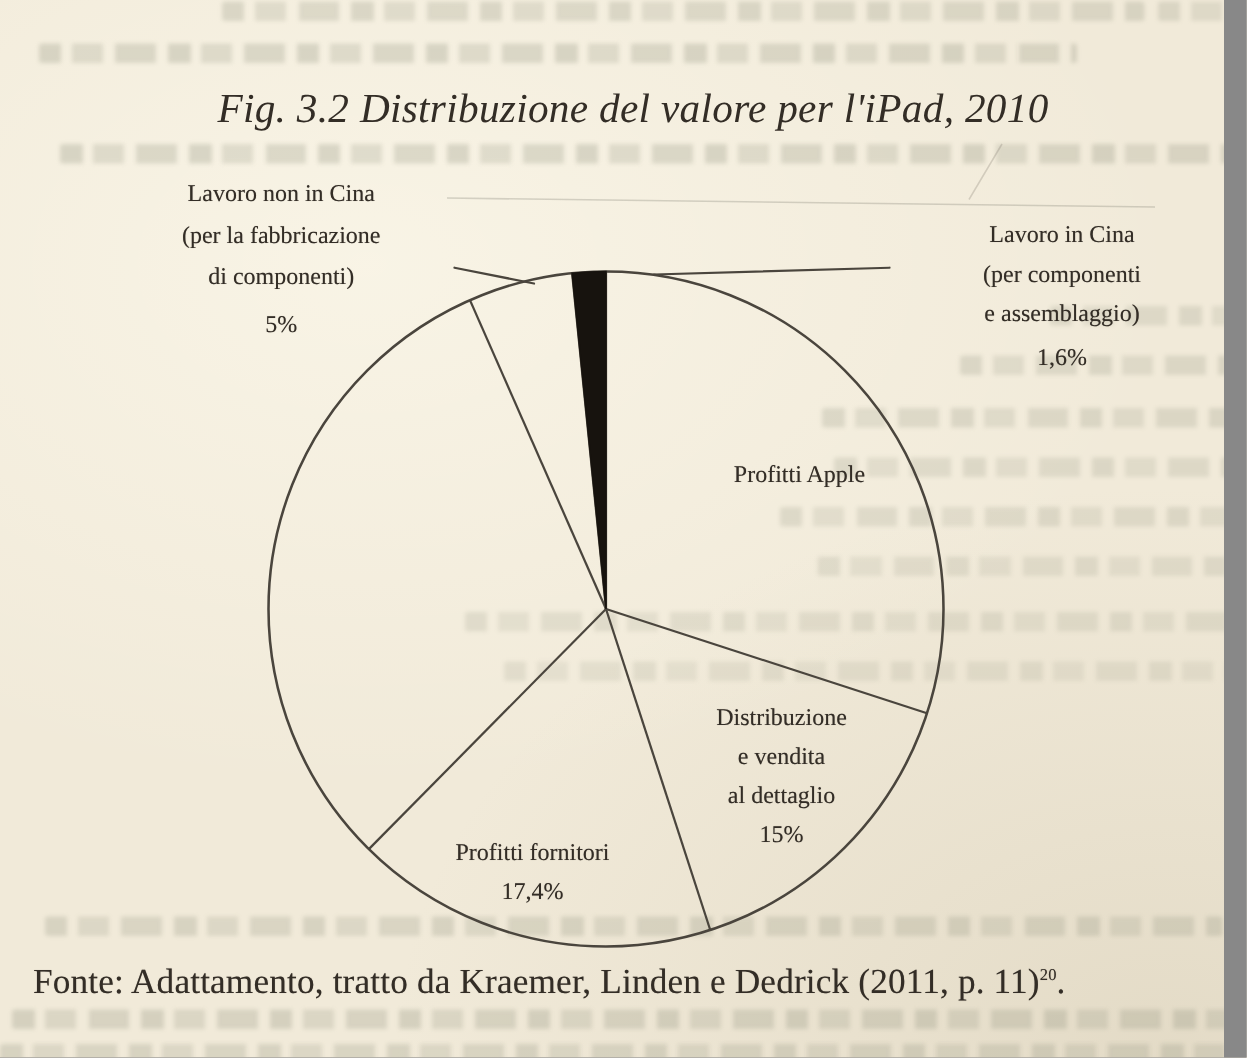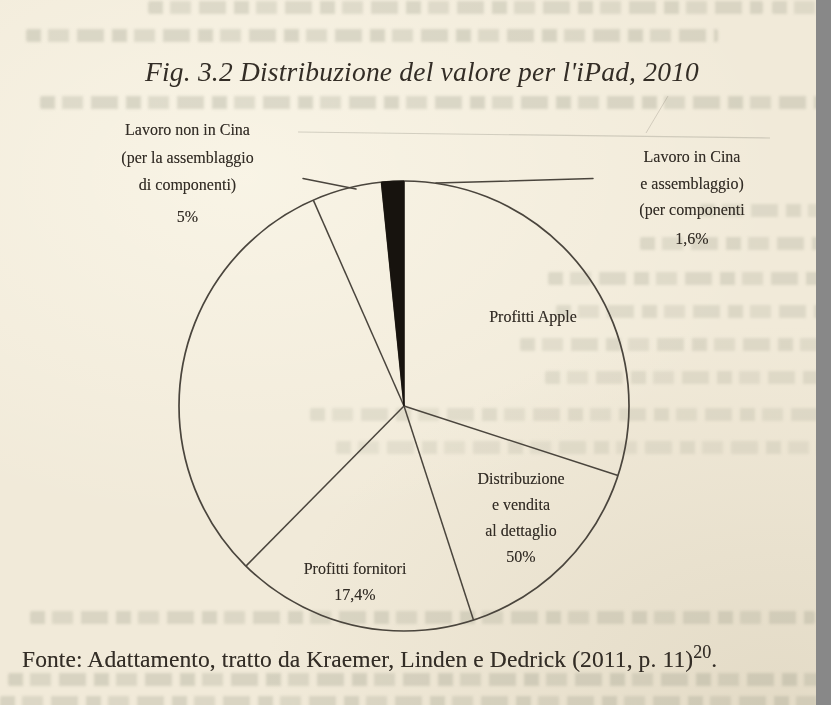--- a/index.html
+++ b/index.html
@@ -47,21 +47,21 @@
   .right-callout{line-height:26.5px;}
   .right-callout .pct{margin-top:2px;}
   .inside-label{line-height:26px;}
   .source-caption{
     position:absolute;left:22px;top:642px;
     font-size:23.5px;letter-spacing:0.1px;
     color:var(--ink,#332d26);
     text-shadow:0 0 0.5px rgba(51,45,38,0.45);
     white-space:nowrap;
   }
-  .source-caption .sup{font-size:18px;vertical-align:9px;}
+  .source-caption .sup{font-size:11px;vertical-align:9px;}
 </style>
 </head>
 <body>
 
 <div class="page" style="--ink: #332d26; --outline: #4a453d;">
 
   <div class="bleed" style="left:148px;top:1px;width:615px;opacity:.55;"></div>
   <div class="bleed" style="left:772px;top:1px;width:56px;opacity:.5;"></div>
   <div class="bleed" style="left:26px;top:29px;width:692px;opacity:.6;"></div>
   <div class="bleed" style="left:40px;top:96px;width:778px;opacity:.6;"></div>
@@ -96,42 +96,42 @@
         <path d="M404 406 L381.4 182.1 A225 225 0 0 1 404.0 181.0 Z" fill="#17130e" stroke="#17130e" stroke-width="1"></path>
       </g>
 
     <path class="ink-line" d="M303 178.5 L356 189" stroke-width="1.5" stroke-linecap="round"></path>
 
     <path class="ink-line" d="M436 183 L593 178.5" stroke-width="1.5" stroke-linecap="round"></path>
   </svg>
 
   <div class="plabel" style="left:80px;top:116px;width:215px;line-height:27.5px;">
     <div>Lavoro non in Cina</div>
-    <div>(per la assemblaggio</div>
+    <div>(per la fabbricazione</div>
     <div>di componenti)</div>
     <div class="pct">5%</div>
   </div>
 
-  <div class="plabel right-callout" style="left:608px;top:144px;width:168px;">
+  <div class="plabel right-callout" style="left:624px;top:144px;width:168px;">
     <div>Lavoro in Cina</div>
+    <div>(per componenti</div>
     <div>e assemblaggio)</div>
-    <div>(per componenti</div>
     <div class="pct">1,6%</div>
   </div>
 
   <div class="plabel inside-label" style="left:448px;top:304px;width:170px;">
     <div>Profitti Apple</div>
   </div>
 
 
   <div class="plabel inside-label" style="left:436px;top:466px;width:170px;">
     <div>Distribuzione</div>
     <div>e vendita</div>
     <div>al dettaglio</div>
-    <div>50%</div>
+    <div>15%</div>
   </div>
 
   <div class="plabel inside-label" style="left:270px;top:556px;width:170px;">
     <div>Profitti fornitori</div>
     <div>17,4%</div>
   </div>
 
   <div class="source-caption">
     <span>Fonte: Adattamento, tratto da Kraemer, Linden e Dedrick (2011, p. 11)</span><span class="sup">20</span><span>.</span>
   </div>

